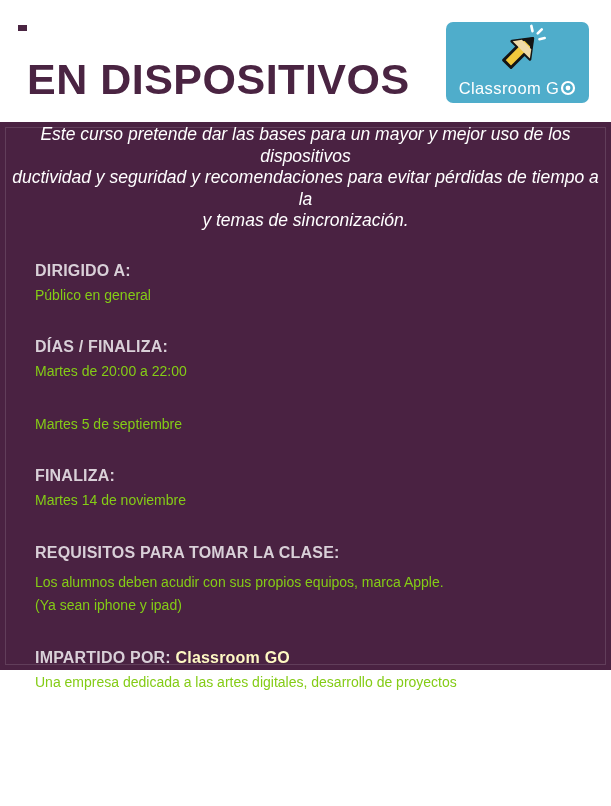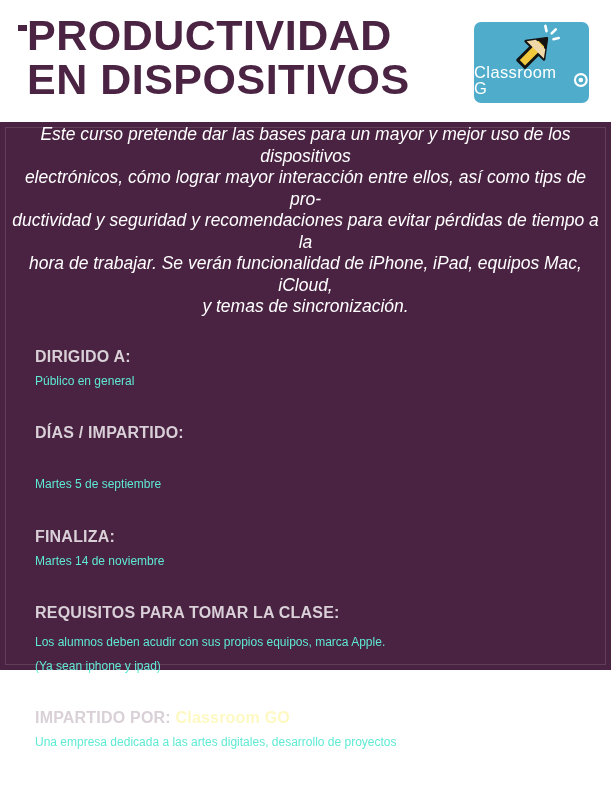--- a/index.html
+++ b/index.html
@@ -19,21 +19,21 @@
     background:#4a2442;
   }
   h1.title{
     position:absolute;left:27px;top:13px;margin:0;
     font-size:43px;line-height:44px;font-weight:bold;
     color:#4a2442;letter-spacing:0.5px;
   }
   
   .logo{
     position:absolute;top:22px;right:22px;
-    width:115px;height:81px;border-radius:7px;
+    width:143px;height:81px;border-radius:7px;
     background:#4fadcb;
     display:flex;flex-direction:column;align-items:center;justify-content:flex-end;
     padding-bottom:7px;box-sizing:border-box;
   }
   .logo svg.cursor{position:absolute;top:1px;left:50%;transform:translateX(-50%);}
   .logo-text{
     display:flex;align-items:center;
     color:#ffffff;font-size:16.5px;letter-spacing:0.4px;
     font-weight:400;line-height:16px;
   }
@@ -57,31 +57,31 @@
   }
   .intro .iline{display:block;}
 
   .sections{padding:0 28px 0 35px;}
   .section{margin-bottom:29px;}
   .section h2{
     margin:0 0 2px 0;font-size:16px;line-height:22px;
     font-weight:bold;color:#d9d0d8;letter-spacing:0.2px;
   }
   .section h2 .extra{color:#fef9c3;}
-  .section p{margin:0;font-size:12px;line-height:23.5px;color:#5eead4;}
+  .section p{margin:0;font-size:14px;line-height:23.5px;color:#84cc16;}
   .section.spaced h2{margin-bottom:7px;}
 </style>
 </head>
 <body>
 
 <div class="page">
 
   <div class="header">
     <div class="title-mark"></div>
-    <h1 class="title"><span>PRODUCTIVIDAD</span><br><span>EN DISPOSITIVOS</span></h1>
+    <h1 class="title"><br><span>EN DISPOSITIVOS</span></h1>
 
     <div class="logo">
       <svg class="cursor" width="58" height="58" viewBox="0 0 100 100">
         <g transform="rotate(45 50 52)">
           <path d="M50 16 L28 45 L41 45 L41 78 L59 78 L59 45 L72 45 Z" fill="#f2c93c" stroke="#141414" stroke-width="5" stroke-linejoin="round"></path>
           <polygon points="38.5,31 61.5,31 71,44 29,44" fill="#efd9a8"></polygon>
           <polygon points="50,13 38.5,29 61.5,29" fill="#141414"></polygon>
         </g>
         <g stroke="#ffffff" stroke-width="4.5" stroke-linecap="round">
           <line x1="75" y1="14" x2="73" y2="5"></line>
@@ -96,35 +96,34 @@
           <circle cx="8" cy="8" r="2.4" fill="#ffffff"></circle>
         </svg>
       </div>
     </div>
   </div>
 
   <div class="panel">
 
     <p class="intro">
       <span class="iline">Este curso pretende dar las bases para un mayor y mejor uso de los dispositivos</span>
-      <span class="iline">electrónicos, cómo lograr mayor interacción entre ellos, así como tips de pro-</span>
       <span class="iline">ductividad y seguridad y recomendaciones para evitar pérdidas de tiempo a la</span>
-      <span class="iline">hora de trabajar. Se verán funcionalidad de iPhone, iPad, equipos Mac, iCloud,</span>
       <span class="iline">y temas de sincronización.</span>
     </p>
 
     <div class="sections">
 
       <div class="section">
         <h2>DIRIGIDO A:</h2>
         <p>Público en general</p>
       </div>
 
       <div class="section">
-        <h2>DÍAS / IMPARTIDO:</h2>
+        <h2>DÍAS / FINALIZA:</h2>
+        <p>Martes de 20:00 a 22:00</p>
       </div>
 
       <div class="section spaced">
         <p>Martes 5 de septiembre</p>
       </div>
 
       <div class="section">
         <h2>FINALIZA:</h2>
         <p>Martes 14 de noviembre</p>
       </div>

